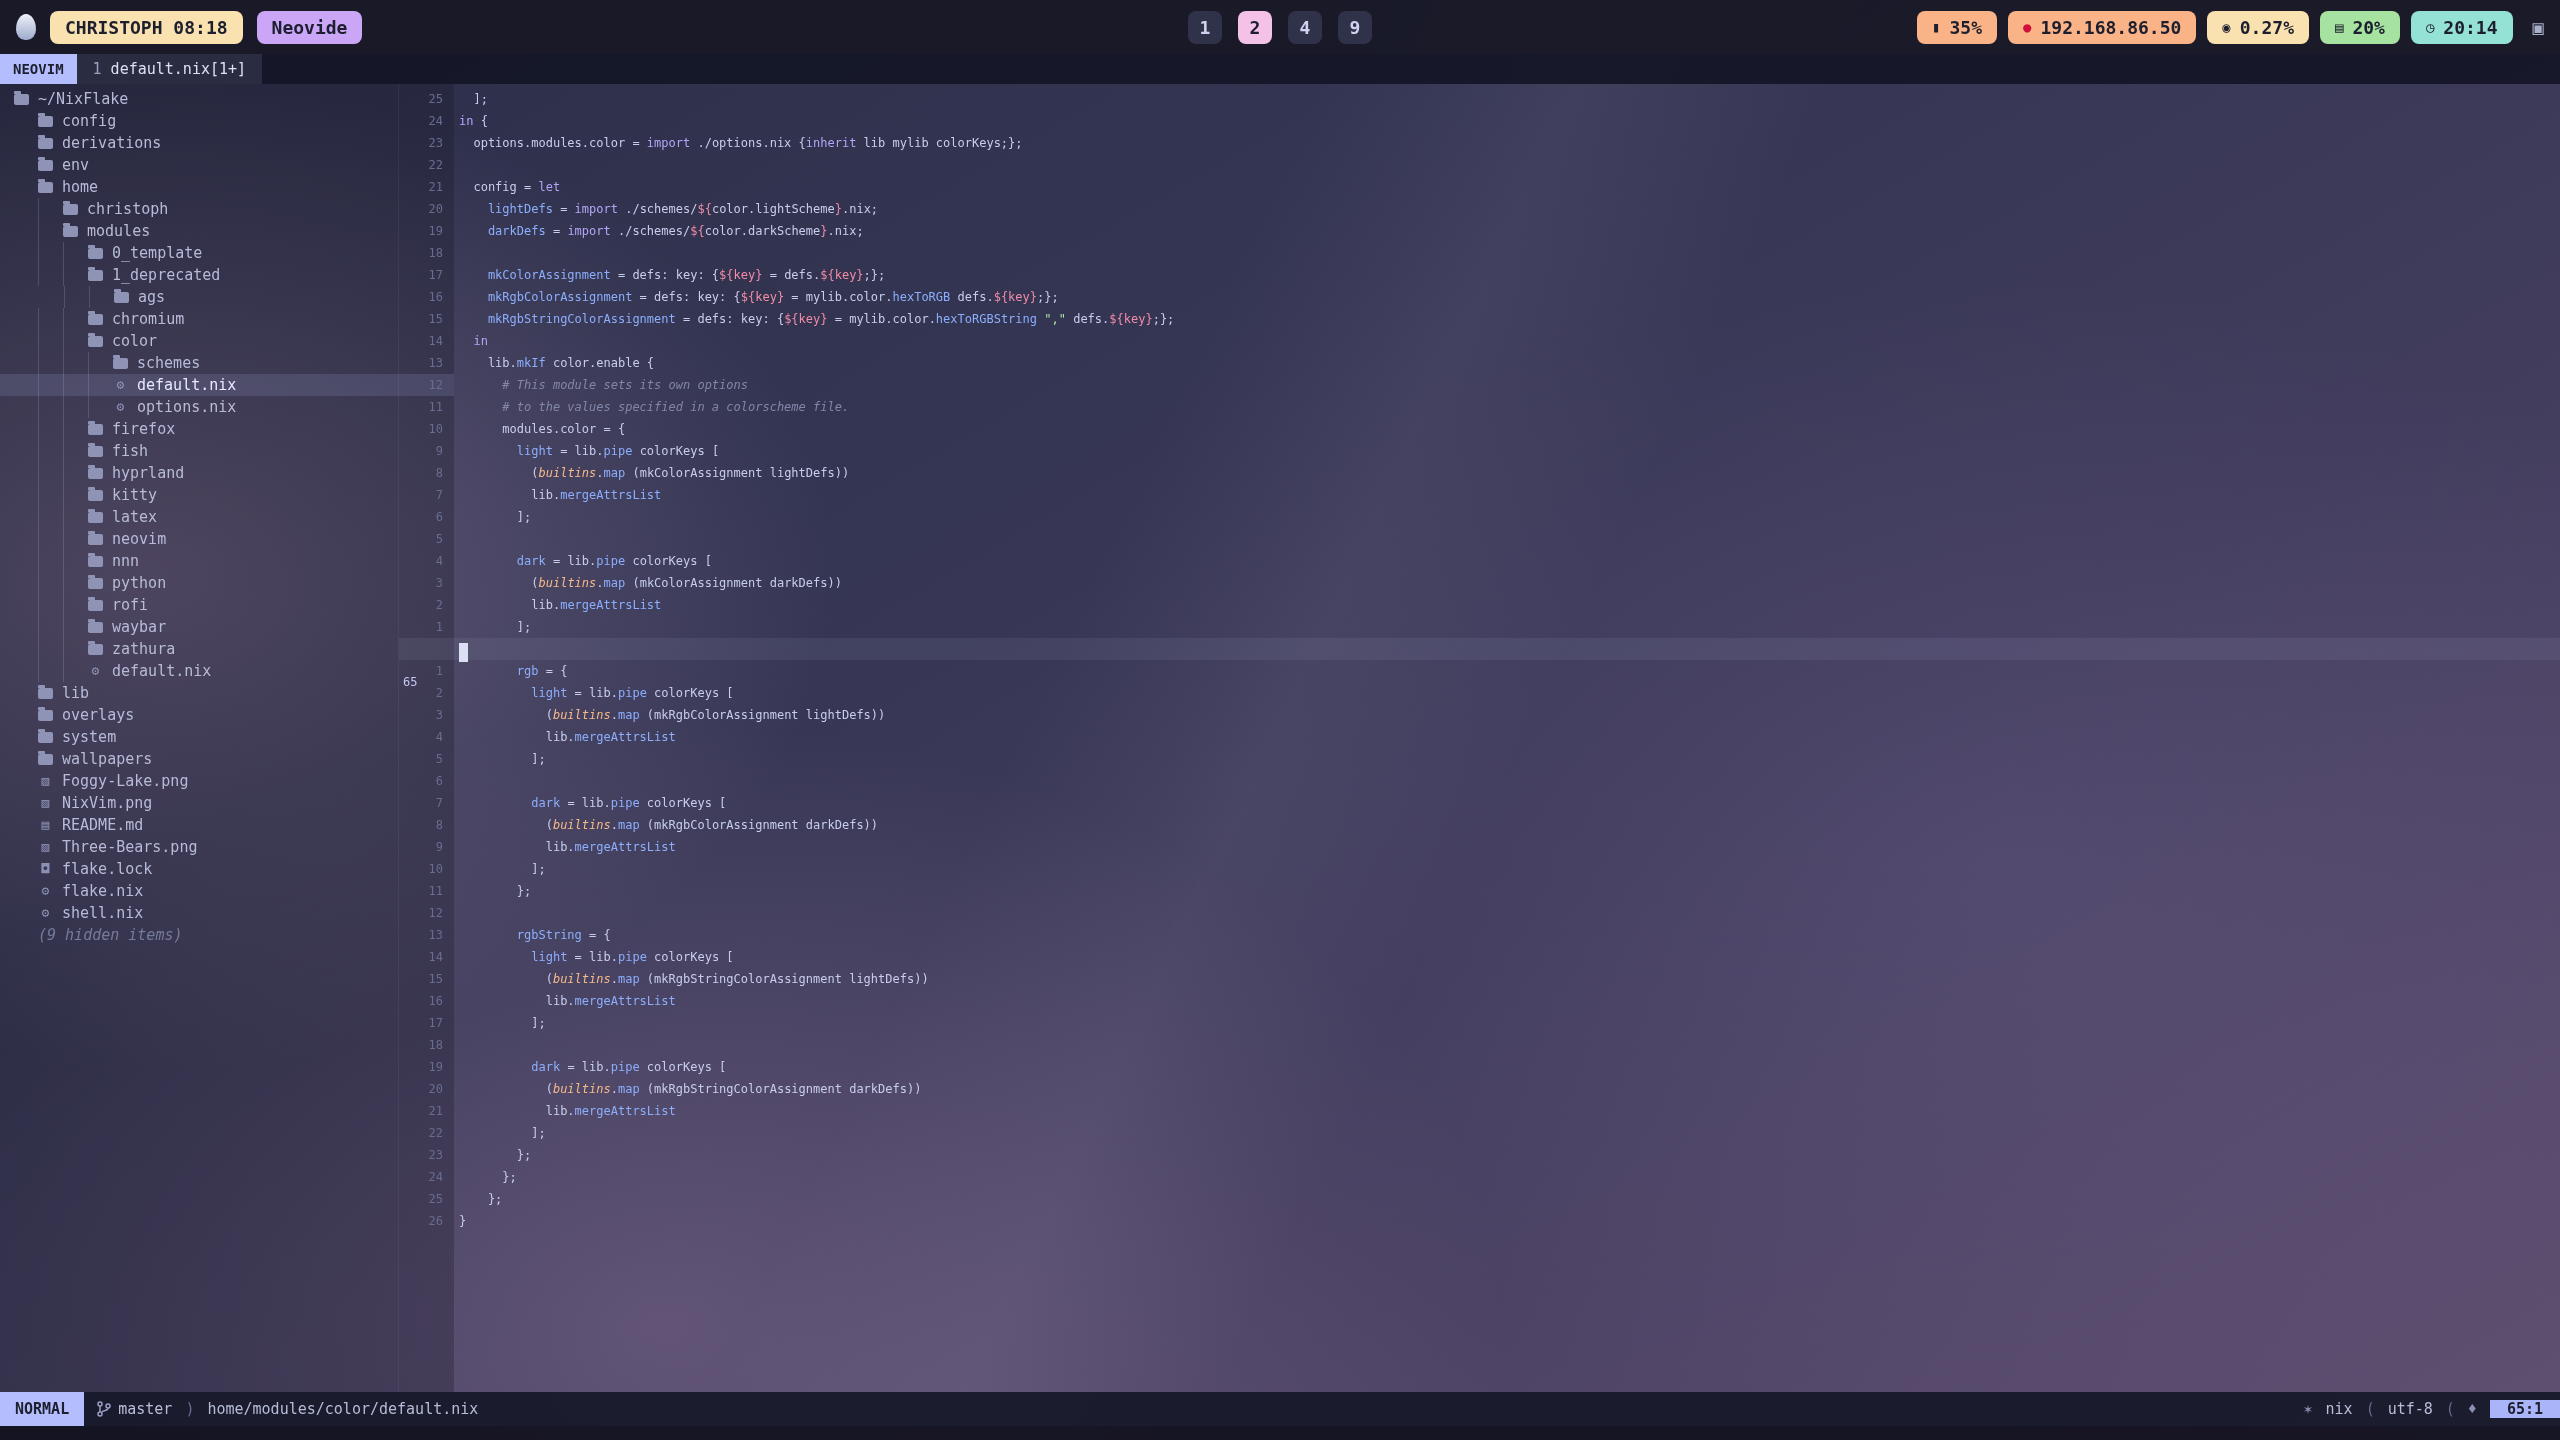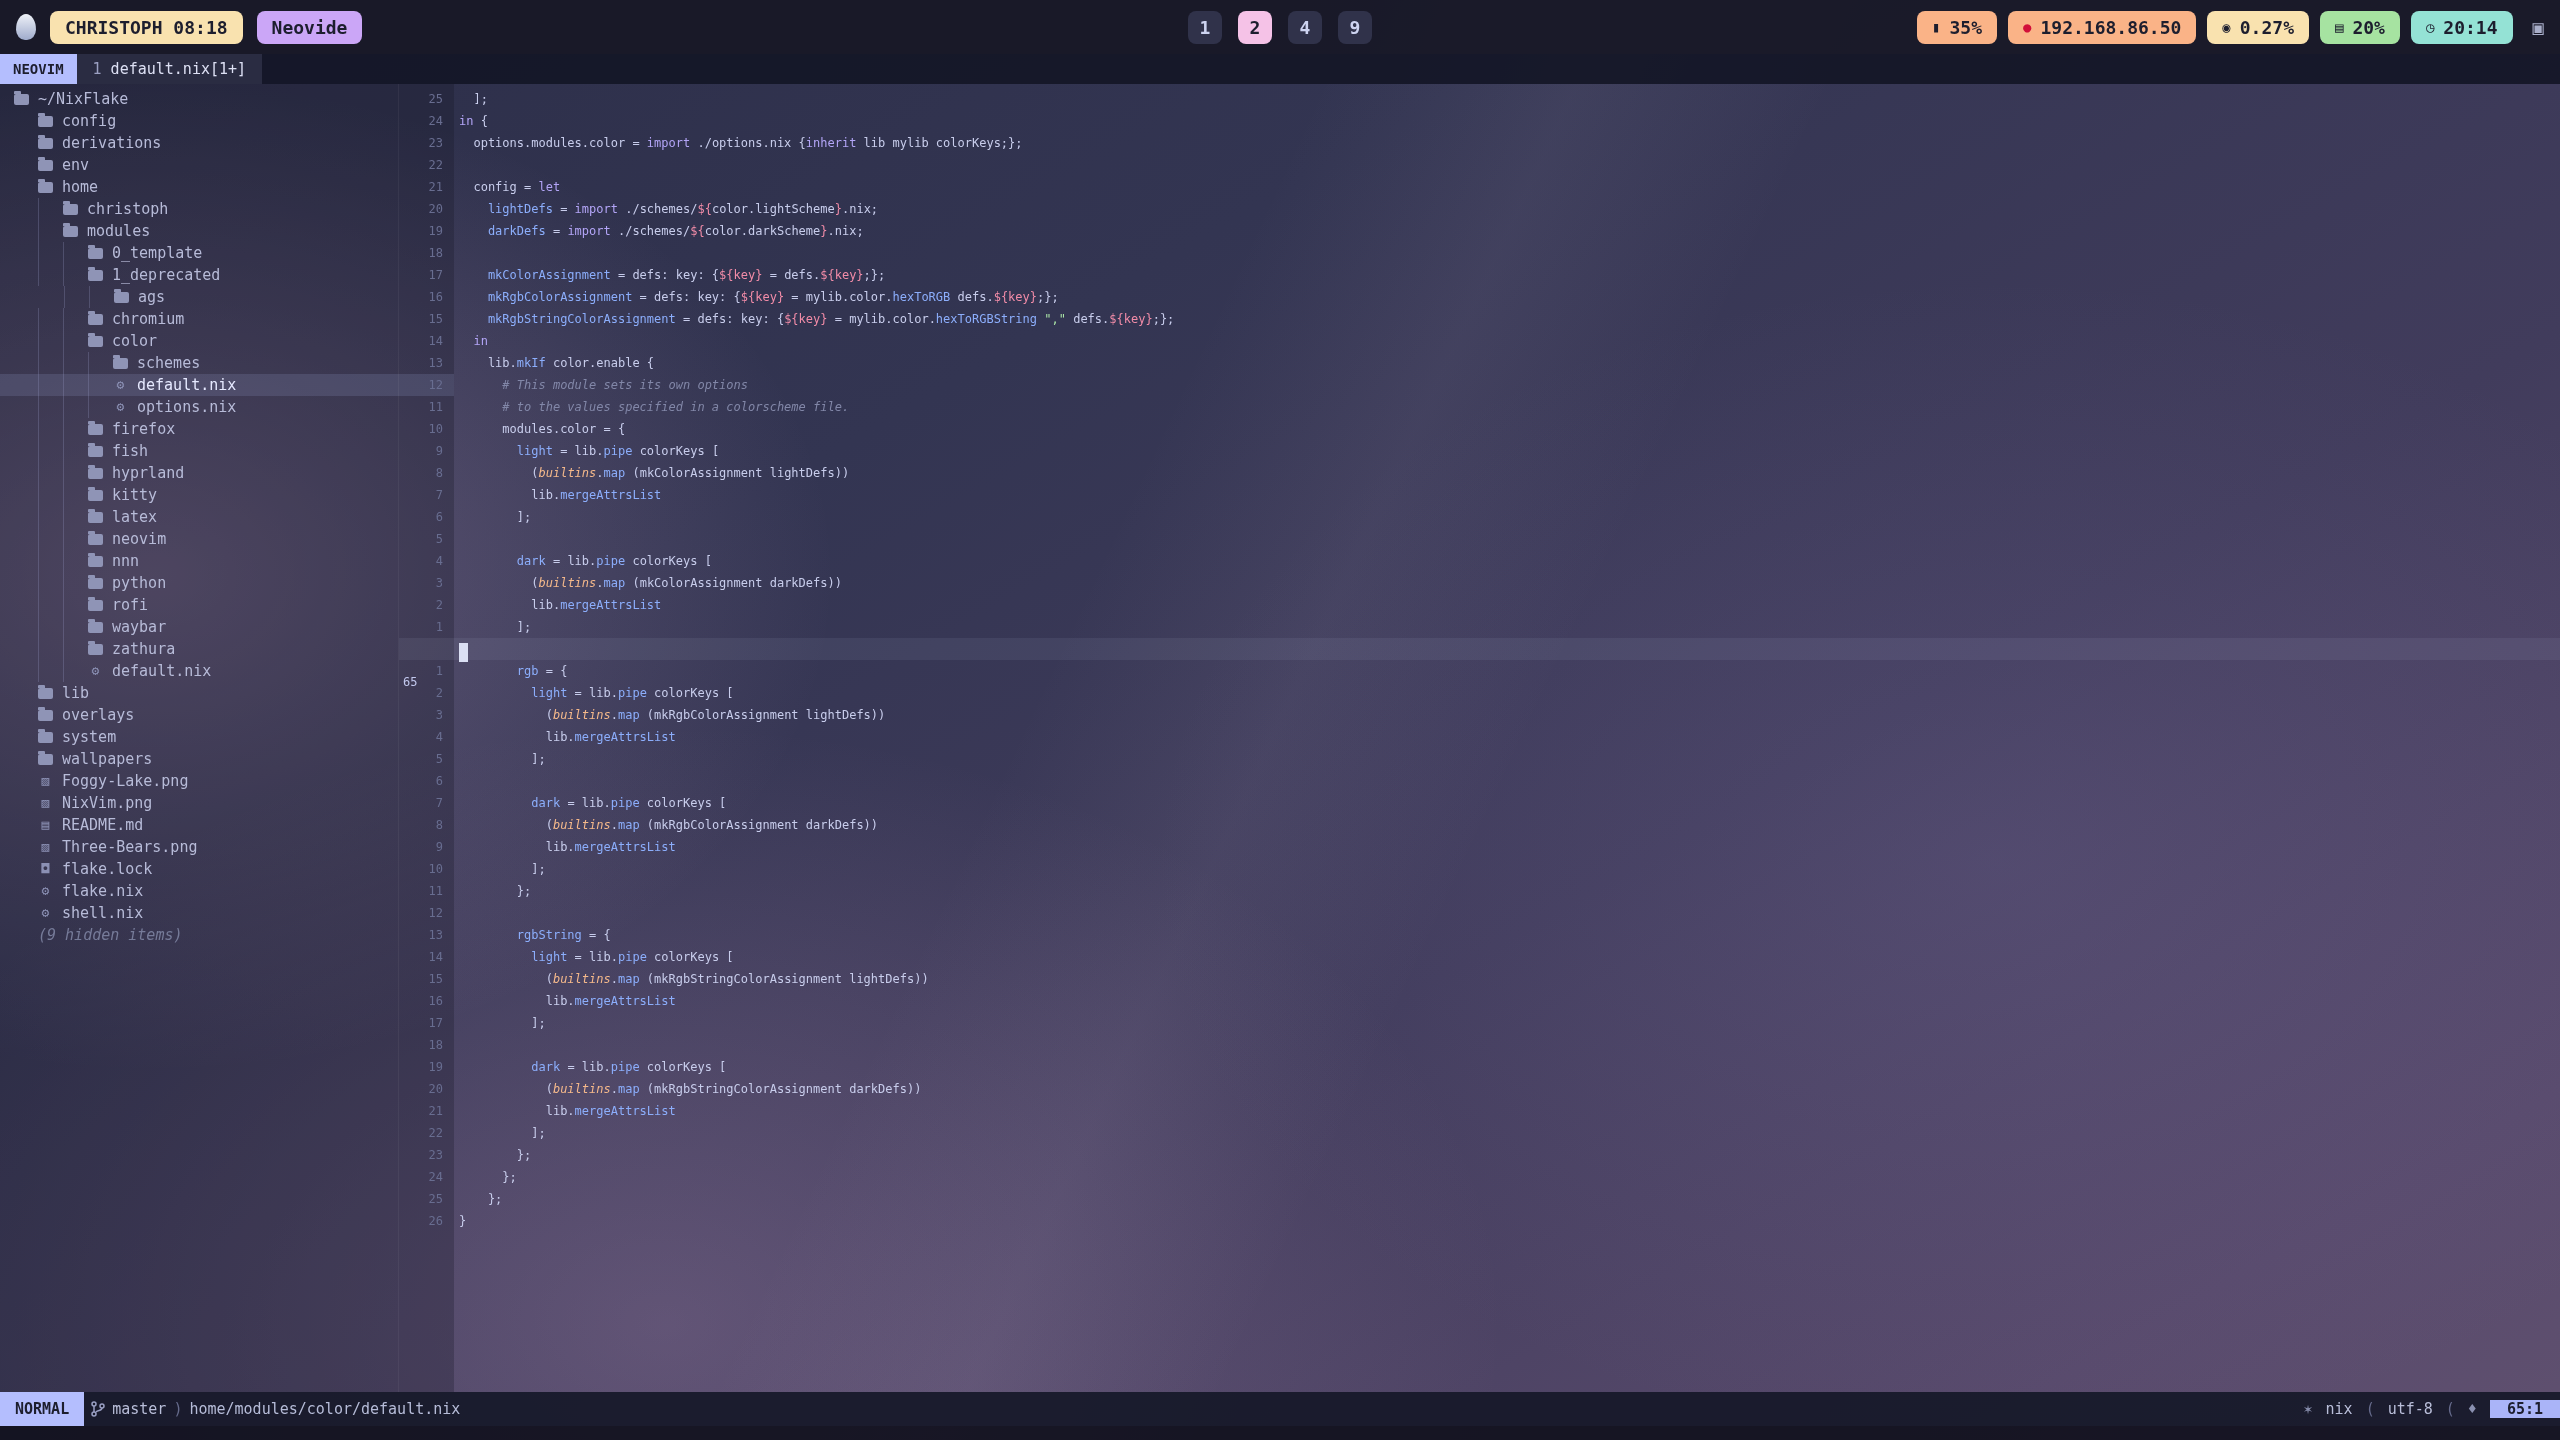--- a/index.html
+++ b/index.html
@@ -57,21 +57,21 @@
   .code-line.current{background:rgba(210,216,245,0.08);}
   .gutter{flex:none;width:60px;text-align:right;padding-right:16px;box-sizing:border-box;color:#686d90;}
   .code-line.current .gutter{text-align:left;padding-left:4px;color:#c2c8ee;margin-top:33px;}
   .ltext{white-space:pre;}
   .cursor{display:inline-block;width:9px;height:19px;background:#dbe0f4;vertical-align:text-top;margin-top:1px;}
   .tk-d{color:#c8cdec;} .tk-kw{color:#b3a5f7;} .tk-fn{color:#8caefc;}
   .tk-bi{color:#f5b98b;font-style:italic;} .tk-ip{color:#f28ca8;}
   .tk-st{color:#a9e3a5;} .tk-cm{color:#8287a8;font-style:italic;}
   
   .statusline{position:absolute;left:0;right:0;bottom:14px;height:34px;background:rgba(23,25,42,0.95);
-    display:flex;align-items:center;font-size:15px;color:#b9bed9;gap:7px;}
+    display:flex;align-items:center;font-size:15px;color:#b9bed9;gap:13px;}
   .mode-pill{align-self:stretch;display:flex;align-items:center;padding:0 15px;background:#b4befe;
     color:#1d1e2e;font-weight:bold;}
   .branch{display:flex;align-items:center;gap:7px;}
   .sep{color:#666b8c;}
   .path{color:#b6bcd8;}
   .sl-right{margin-left:auto;display:flex;align-items:center;gap:13px;}
   .sl-ic{color:#8a90b0;}
   .pos-pill{align-self:stretch;display:flex;align-items:center;padding:0 17px;background:#aab4f8;
     color:#1d1e2e;font-weight:bold;}
   .cmdline{position:absolute;left:0;right:0;bottom:0;height:14px;background:rgba(16,16,28,0.9);}

